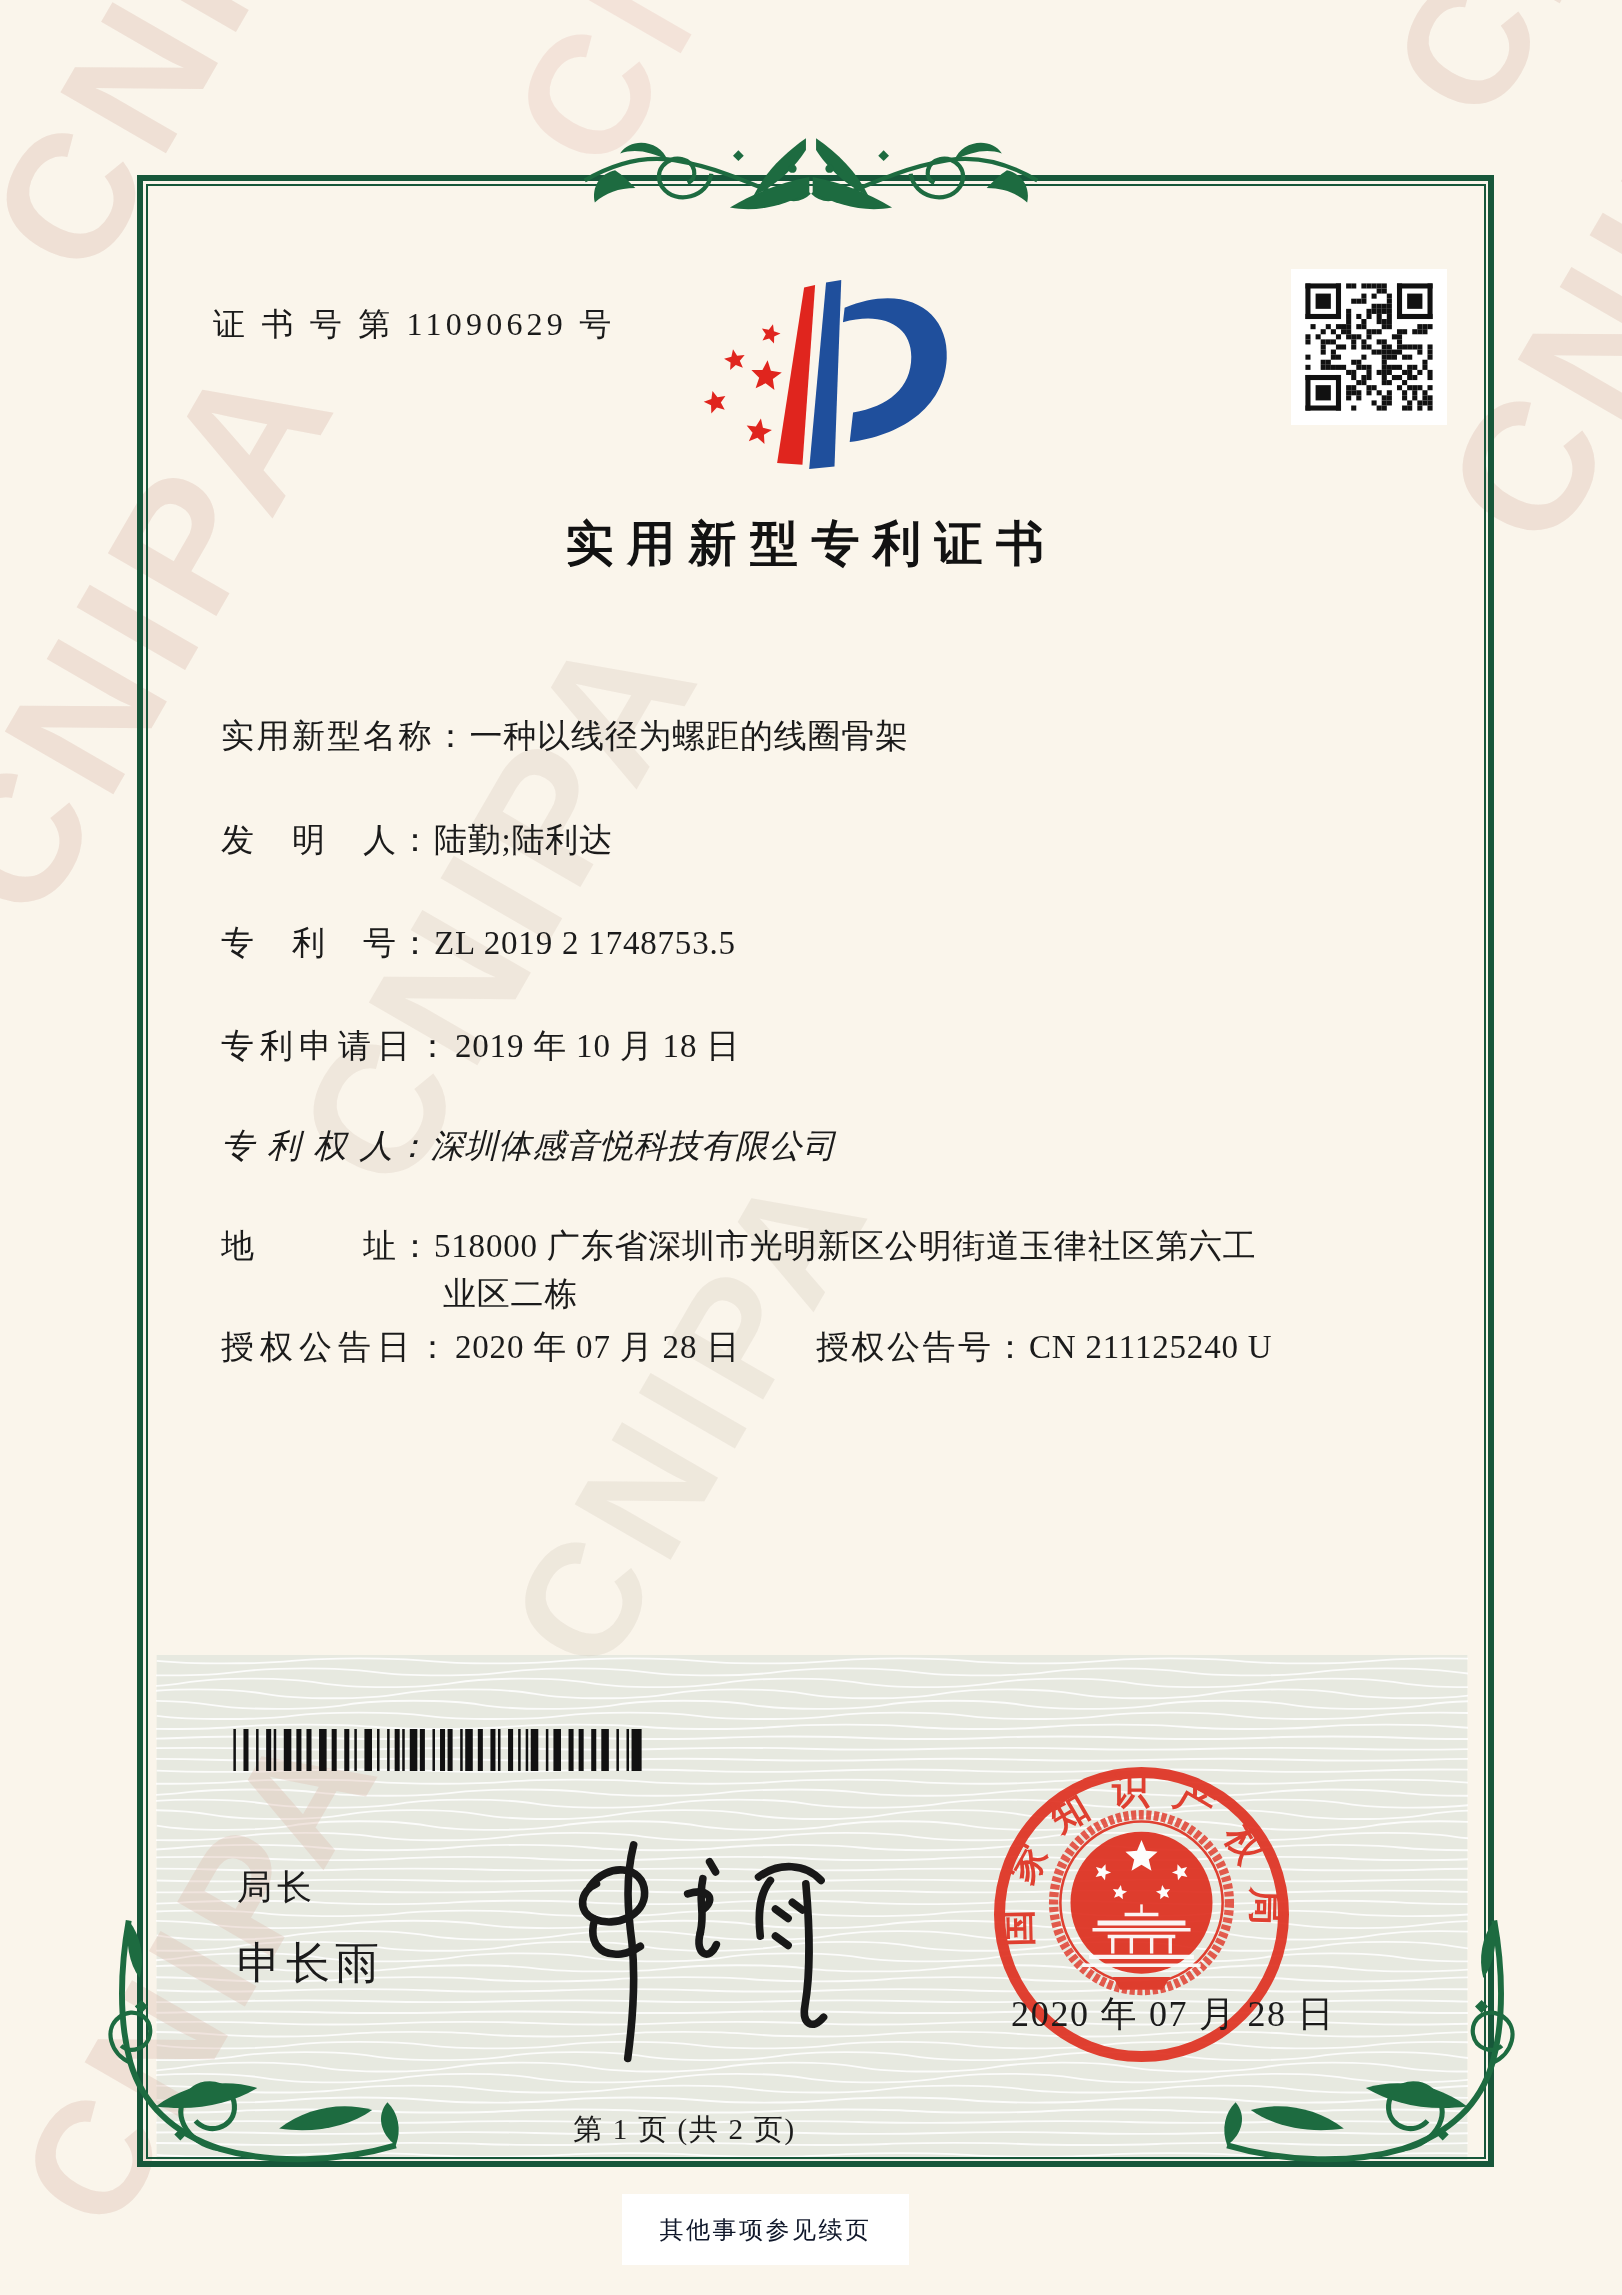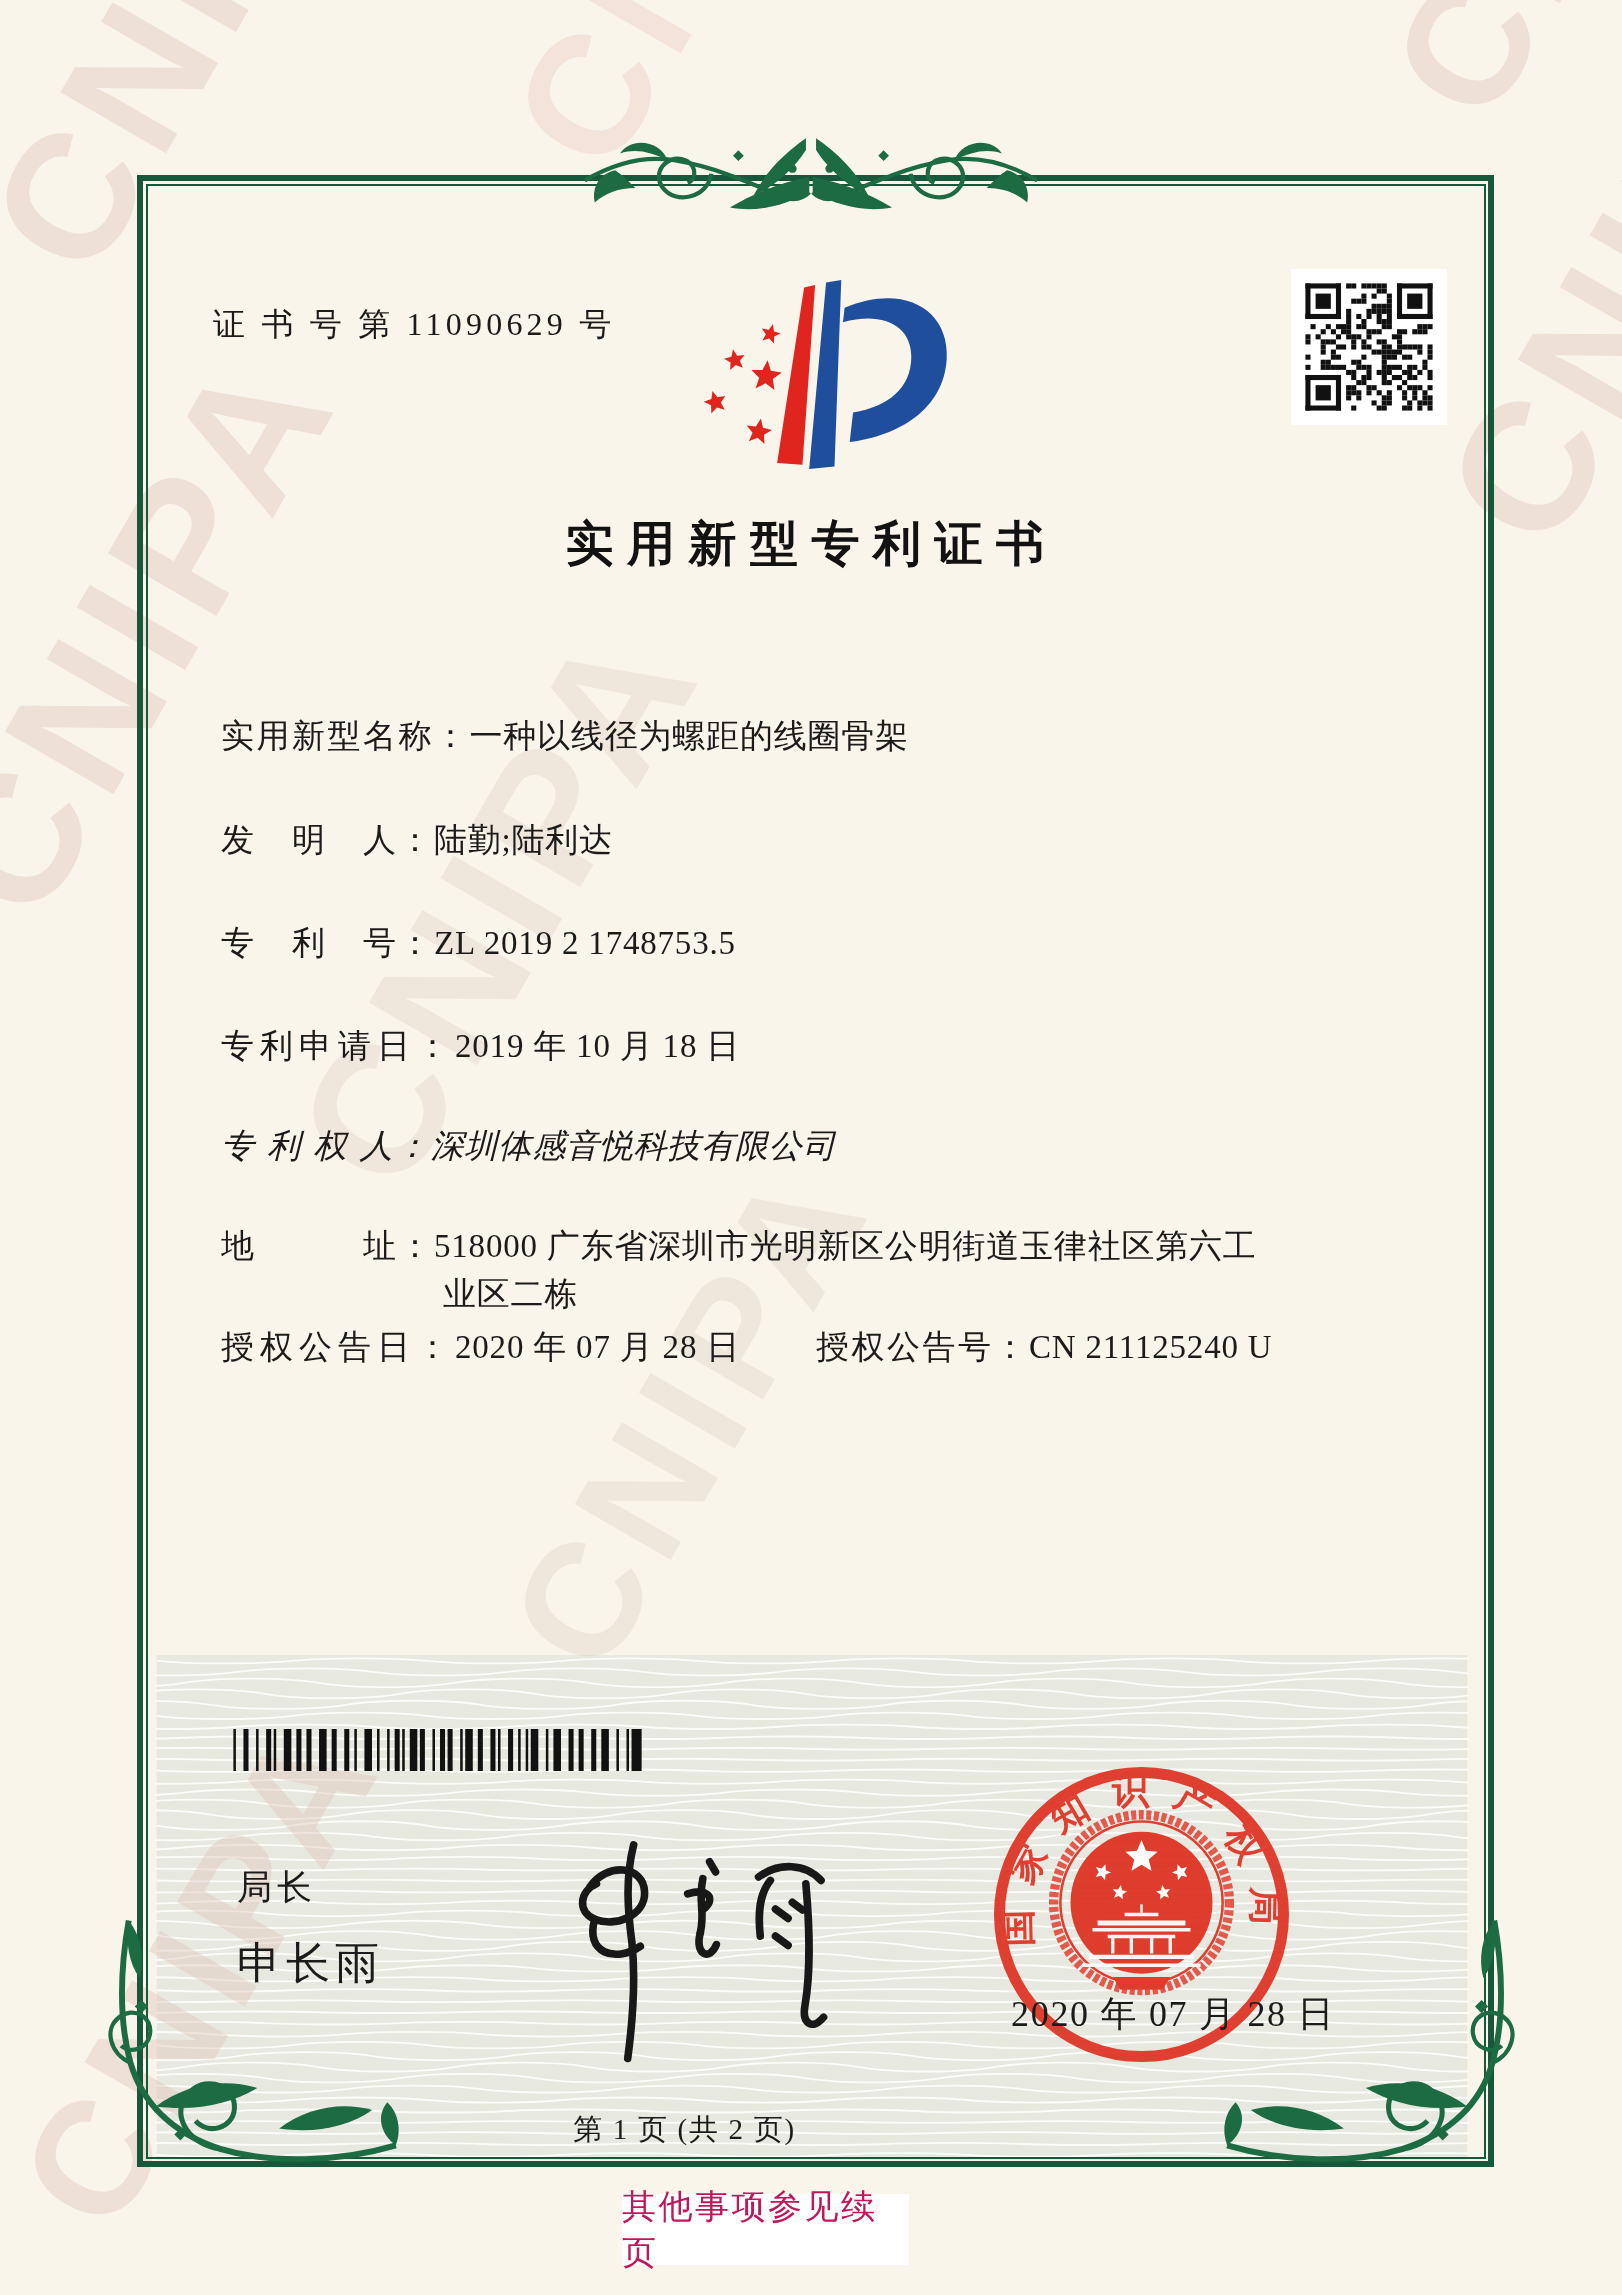--- a/index.html
+++ b/index.html
@@ -23,21 +23,21 @@
   .val{letter-spacing:0.8px;}
   #body-text{position:absolute;left:221px;top:1357px;width:1185px;z-index:5;
       font-size:33px;line-height:48px;color:#1b1b1b;text-align:justify;}
   #body-text p{margin:0;text-indent:68px;}
   #director-title{left:237px;top:1864px;font-size:35px;letter-spacing:5px;}
   #director-name{left:237px;top:1934px;font-size:44px;letter-spacing:5px;}
   #seal-date{left:1011px;top:1990px;font-size:36px;letter-spacing:1.7px;z-index:7;}
   #page-num{left:541px;top:2110px;width:287px;text-align:center;font-size:29px;letter-spacing:1.7px;}
   #cont-box{position:absolute;left:622px;top:2194px;width:287px;height:71px;background:#ffffff;
       z-index:5;display:flex;align-items:center;justify-content:center;}
-  #cont-box span{font-size:34px;letter-spacing:2.5px;color:#be185d;}
+  #cont-box span{font-size:24px;letter-spacing:2.5px;color:#0f172a;}
   svg{display:block;}
 </style>
 </head>
 <body>
 
 <div class="wm" style="left:-51px;top:203px;font-size:177px;">CNIPA</div>
 <div class="wm" style="left:473px;top:101px;font-size:169px;color:rgba(232,192,182,0.33);">CNIPA</div>
 <div class="wm" style="left:1352px;top:51px;font-size:169px;">CNIPA</div>
 <div class="wm" style="left:1403px;top:473px;font-size:182px;">CNIPA</div>
 <div class="wm" style="left:-110px;top:845px;font-size:182px;">CNIPA</div>

